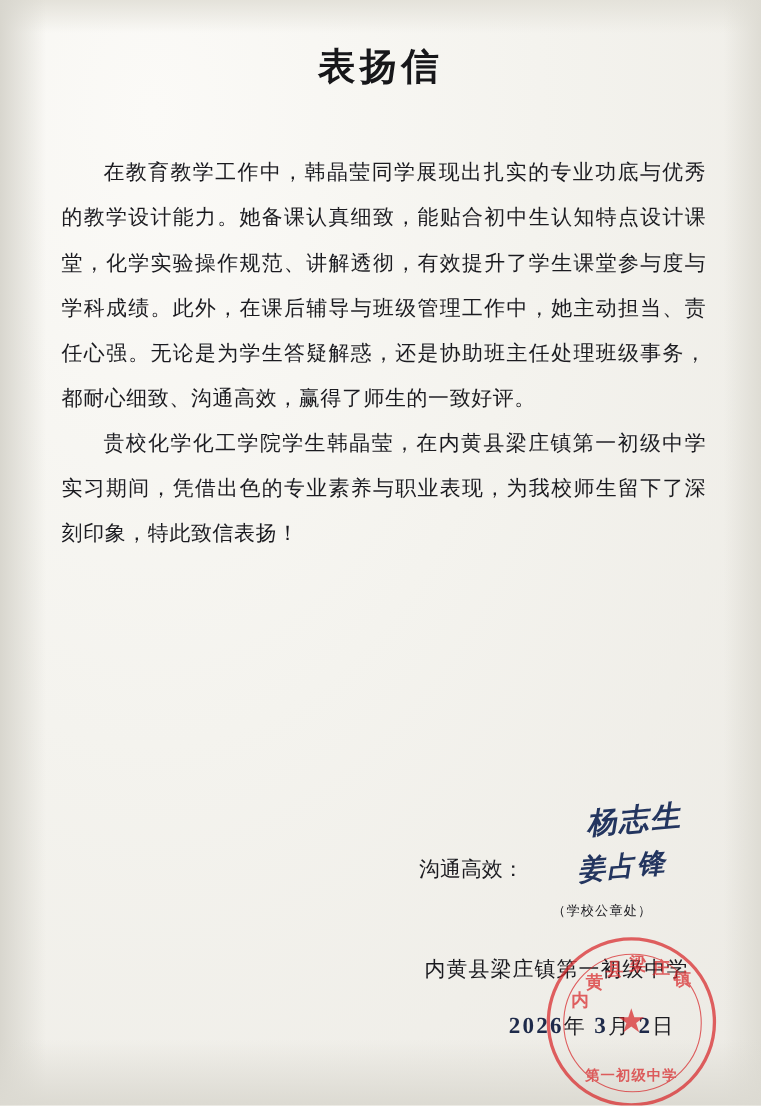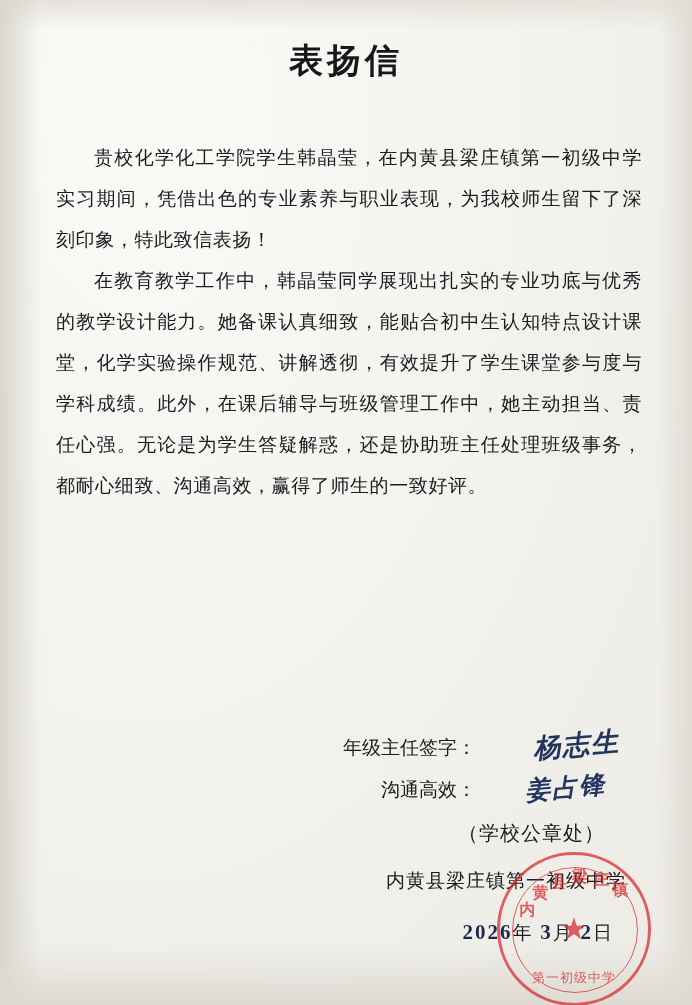--- a/index.html
+++ b/index.html
@@ -120,23 +120,23 @@
     font-size: 27px;
   }
   .sig-principal {
     right: 20px;
     top: -6px;
     font-size: 25px;
   }
 
   .seal-note {
     position: absolute;
-    right: 87px;
+    right: 99px;
     top: 820px;
-    font-size: 20px;
+    font-size: 12px;
     color: #1b1b20;
     letter-spacing: 1px;
   }
   .school-name {
     position: absolute;
     right: 66px;
     top: 868px;
     font-size: 19px;
     color: #1b1b20;
     letter-spacing: 1px;
@@ -202,44 +202,44 @@
     transform-origin: 0 0;
   }
   .seal-bottom-text {
     position: absolute;
     left: 0;
     bottom: 16px;
     width: 100%;
     text-align: center;
     font-size: 13px;
     color: #d8272a;
-    font-weight: normal;
+    font-weight: bold;
     letter-spacing: 1px;
   }
 </style>
 </head>
 <body>
 
 <div class="page">
 
   <div class="paper-shade-top"></div>
   <div class="paper-shade-left"></div>
   <div class="paper-shade-right"></div>
   <div class="paper-shade-bottom"></div>
 
   <div class="doc-title">表扬信</div>
 
   <div class="body-text">
+    <p class="para">在教育教学工作中，韩晶莹同学展现出扎实的专业功底与优秀的教学设计能力。她备课认真细致，能贴合初中生认知特点设计课堂，化学实验操作规范、讲解透彻，有效提升了学生课堂参与度与学科成绩。此外，在课后辅导与班级管理工作中，她主动担当、责任心强。无论是为学生答疑解惑，还是协助班主任处理班级事务，都耐心细致、沟通高效，赢得了师生的一致好评。</p>
     <p class="para">贵校化学化工学院学生韩晶莹，在内黄县梁庄镇第一初级中学实习期间，凭借出色的专业素养与职业表现，为我校师生留下了深刻印象，特此致信表扬！</p>
-    <p class="para">在教育教学工作中，韩晶莹同学展现出扎实的专业功底与优秀的教学设计能力。她备课认真细致，能贴合初中生认知特点设计课堂，化学实验操作规范、讲解透彻，有效提升了学生课堂参与度与学科成绩。此外，在课后辅导与班级管理工作中，她主动担当、责任心强。无论是为学生答疑解惑，还是协助班主任处理班级事务，都耐心细致、沟通高效，赢得了师生的一致好评。</p>
   </div>
 
   <div class="sign-block">
     <div class="sign-row">
-      <span class="sign-label">年级主任签字：</span><span class="sign-line"></span>
+      <span class="sign-line"></span>
       <span class="signature sig-teacher">杨志生</span>
     </div>
     <div class="sign-row">
       <span class="sign-label">沟通高效：</span><span class="sign-line"></span>
       <span class="signature sig-principal">姜占锋</span>
     </div>
   </div>
 
   <div class="seal-note">（学校公章处）</div>
   <div class="school-name">内黄县梁庄镇第一初级中学</div>

